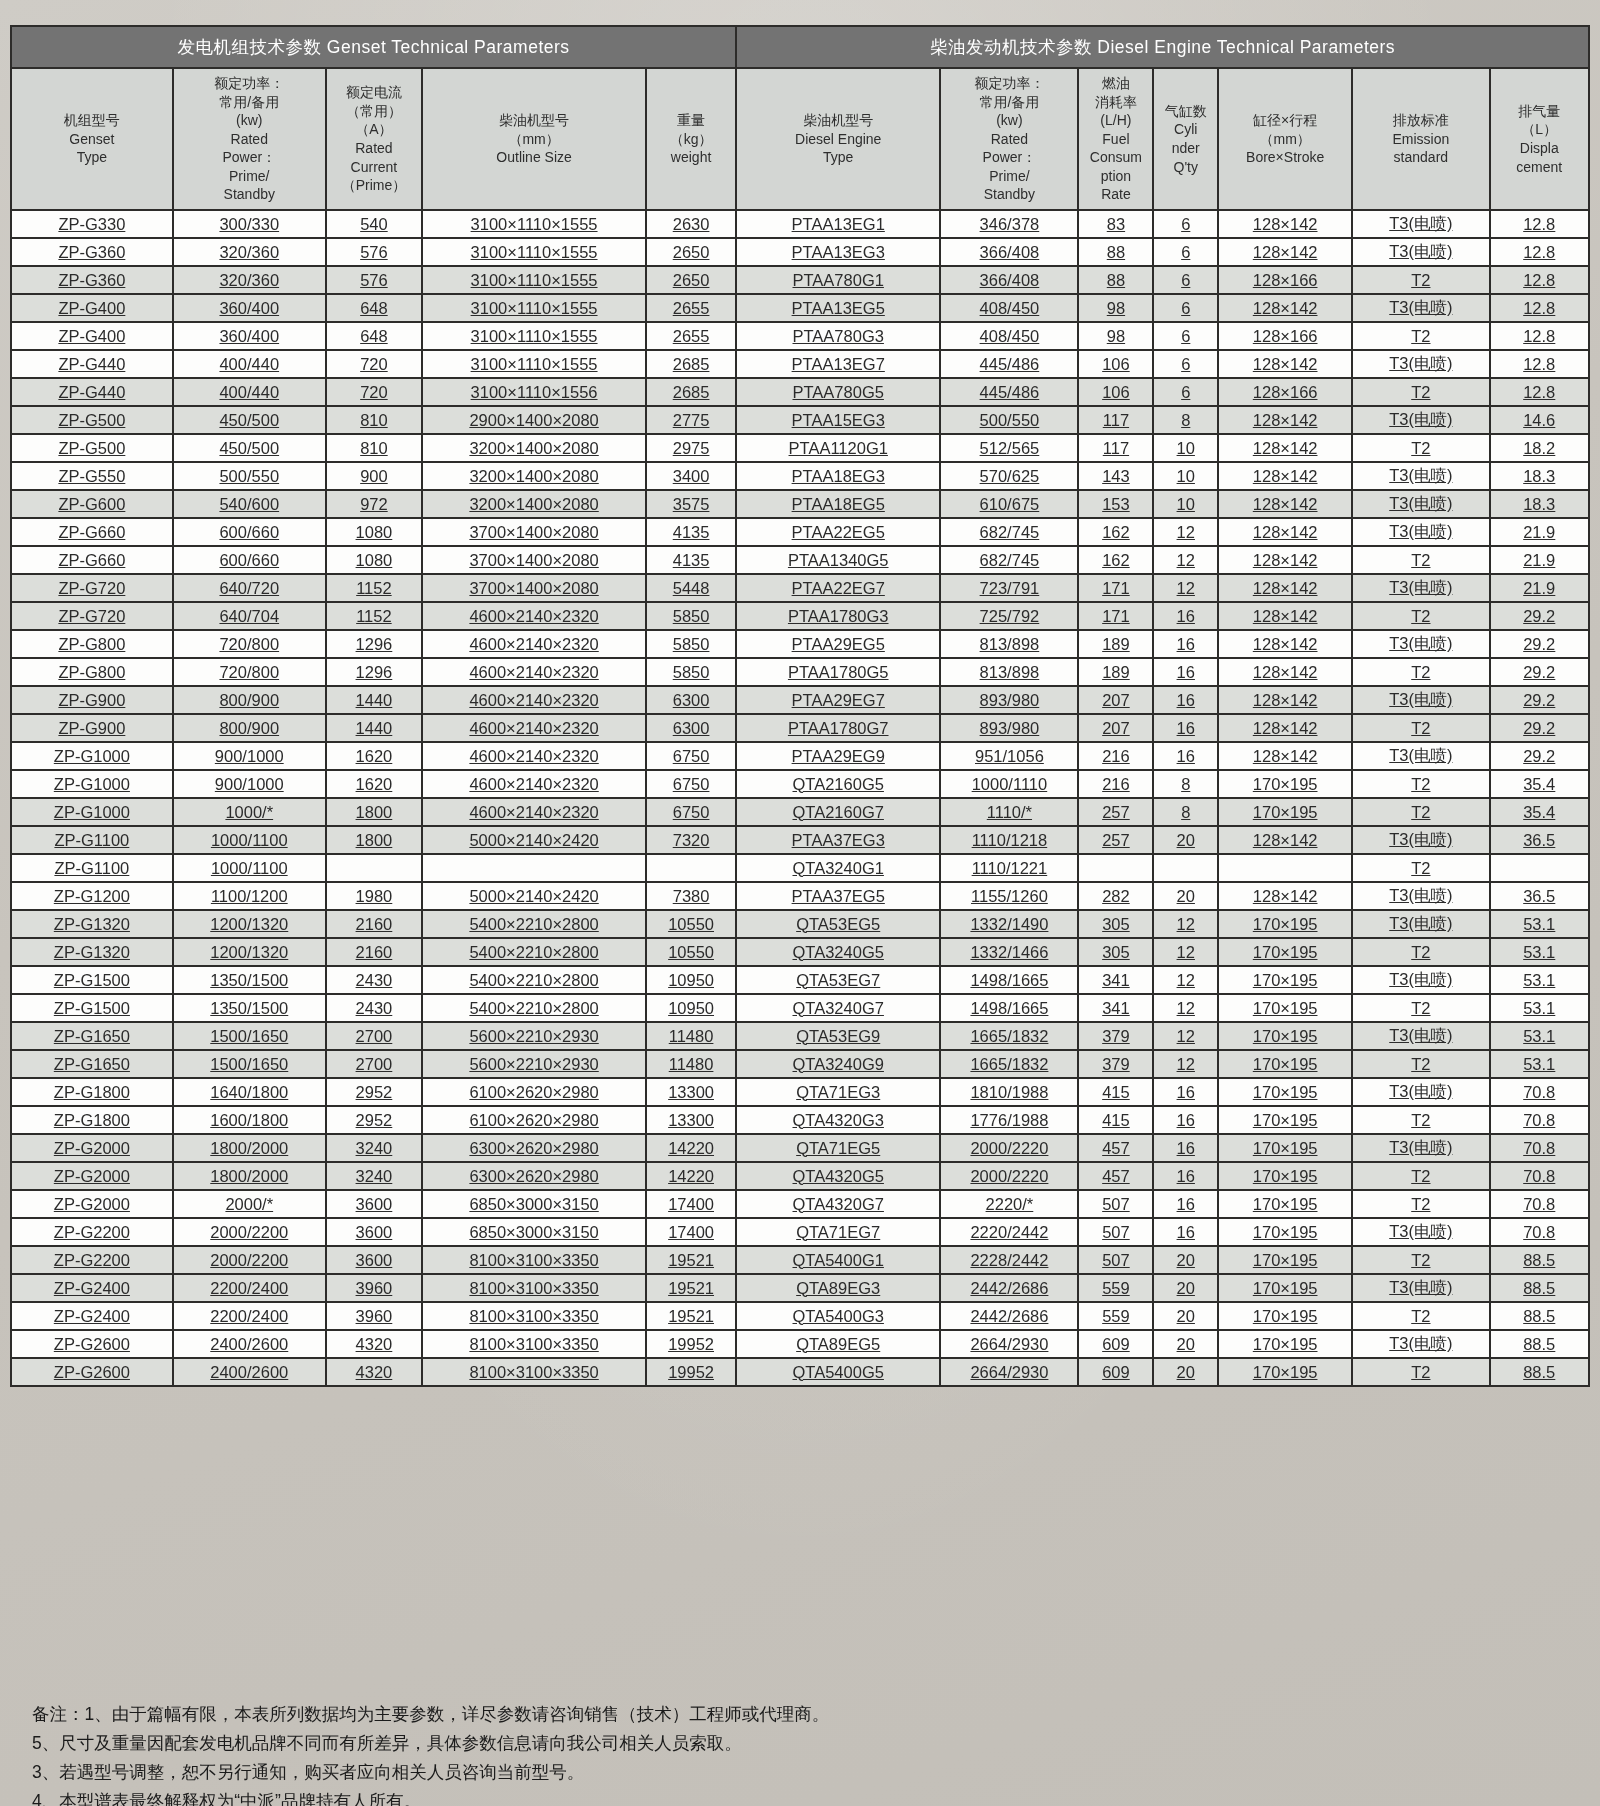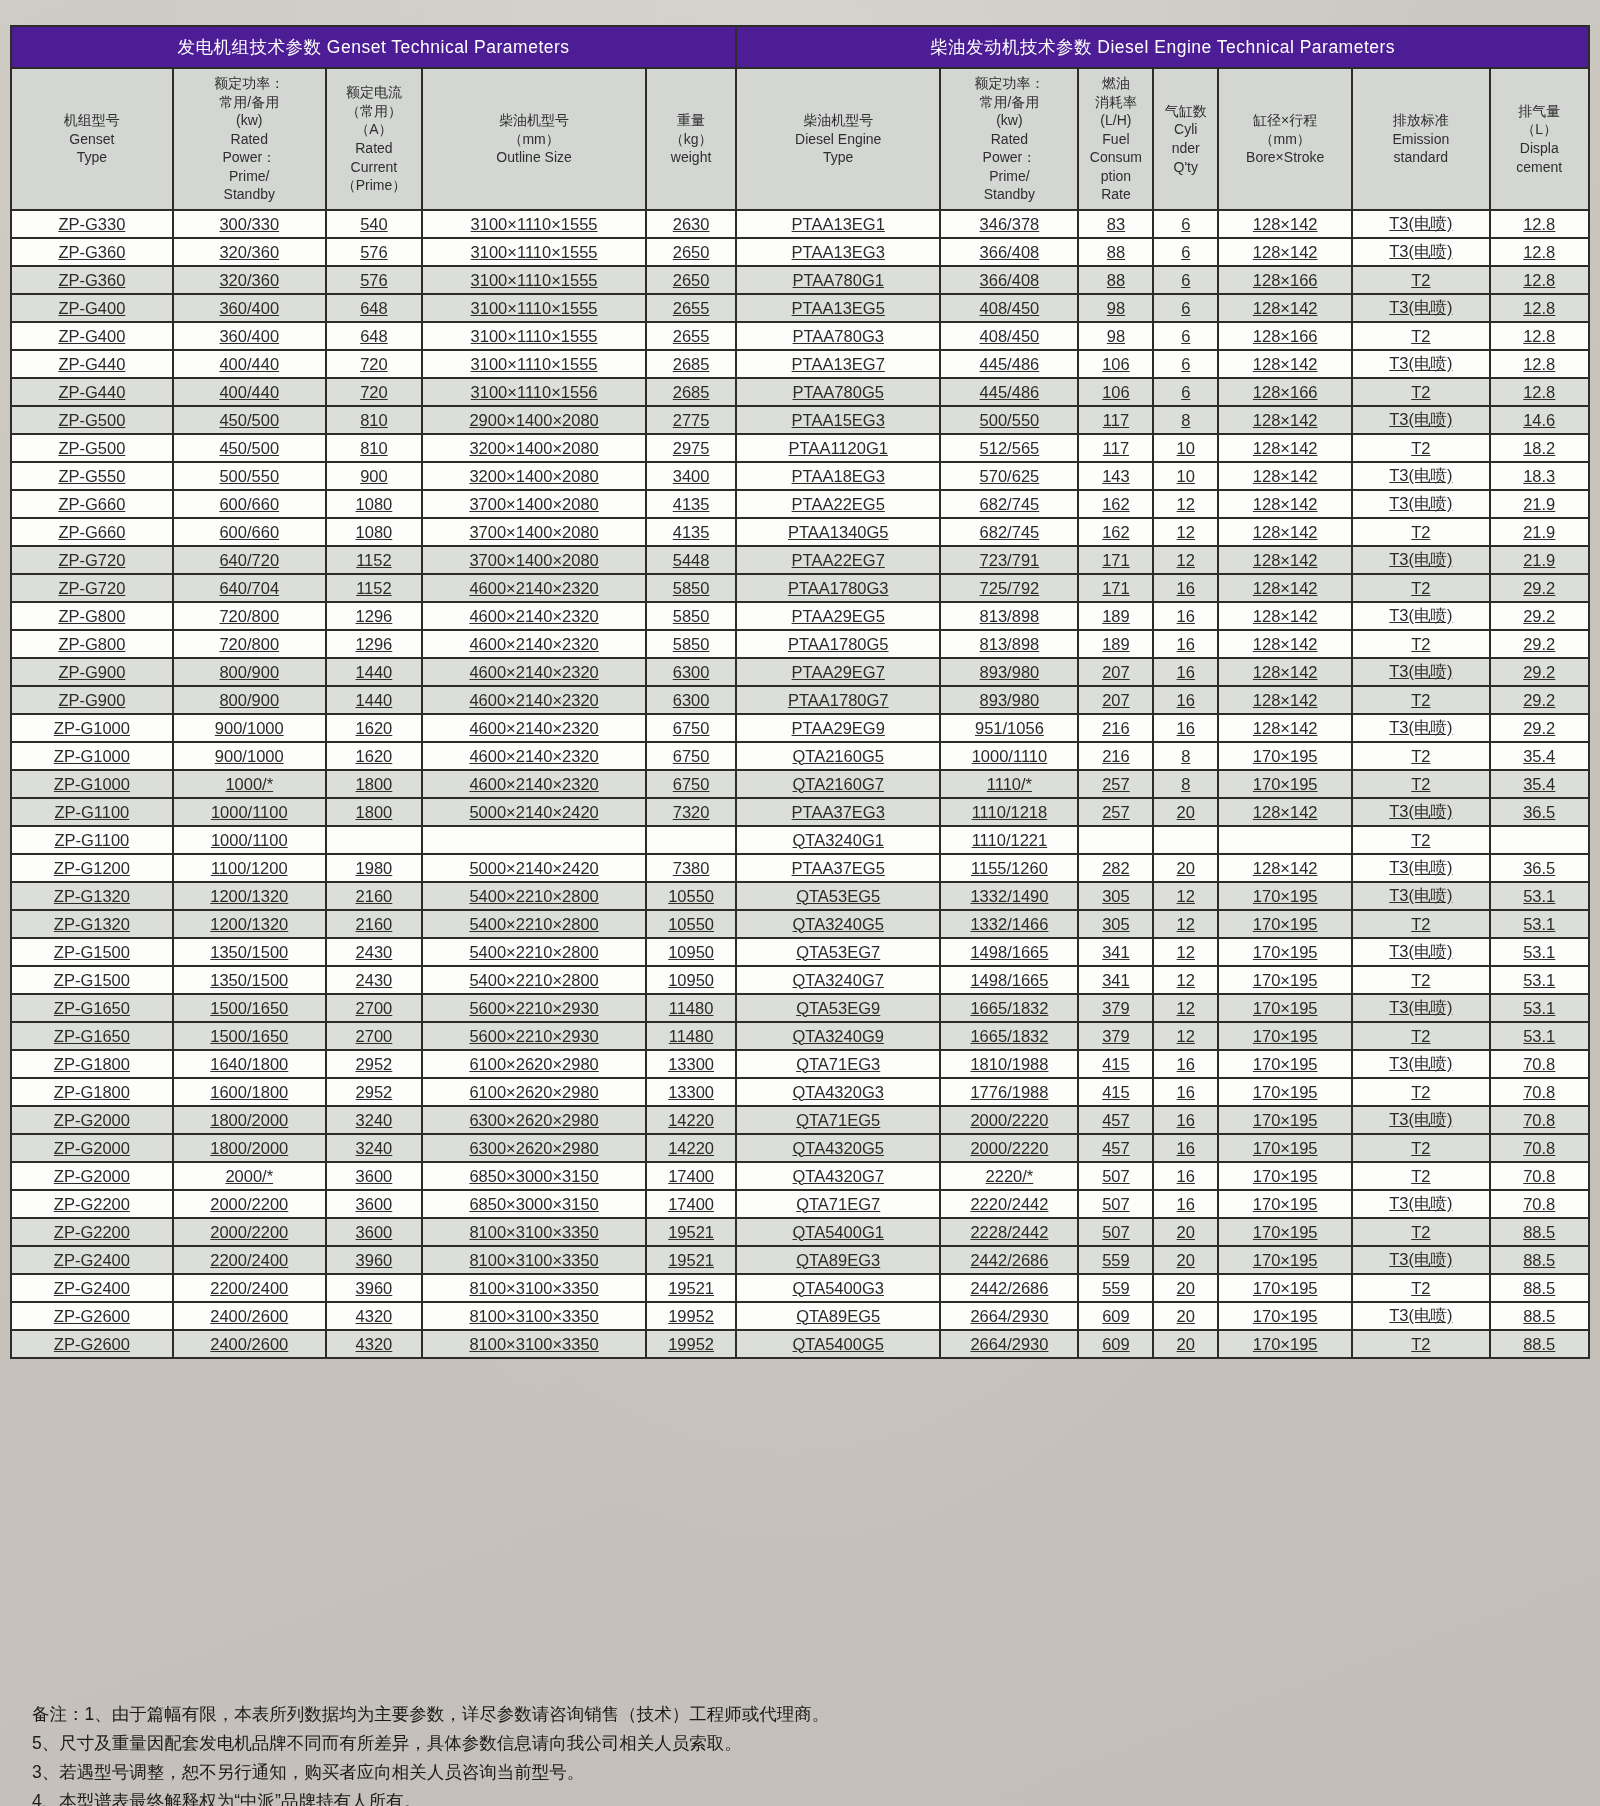--- a/index.html
+++ b/index.html
@@ -10,21 +10,21 @@
       radial-gradient(ellipse at 50% 18%, rgba(255,255,255,.22), rgba(0,0,0,0) 60%),
       linear-gradient(160deg,#cfccc6 0%,#c8c4bd 40%,#c3bfb8 100%);
     color:#2c2c2c;
     -webkit-font-smoothing:antialiased;
   }
   .sheet{position:absolute;left:10px;top:25px;width:1580px;}
   table{border-collapse:collapse;width:100%;table-layout:fixed;}
   th,td{border:2px solid #2d2c2a;box-sizing:border-box;}
   
   tr.band th{
-    background:#4c1d95;color:#ffffff;height:42px;
+    background:#737373;color:#ffffff;height:42px;
     font-size:17.5px;font-weight:normal;letter-spacing:.5px;
     text-align:center;vertical-align:middle;
   }
   
   tr.colhead th{
     background:#d3d6d3;height:142px;padding:3px 1px;
     font-size:14px;font-weight:normal;color:#2e2e2e;
     text-align:center;vertical-align:middle;line-height:18.6px;
   }
   tr.colhead th div{white-space:nowrap;}
@@ -281,20 +281,34 @@
           <td>3200×1400×2080</td>
           <td>3400</td>
           <td>PTAA18EG3</td>
           <td>570/625</td>
           <td>143</td>
           <td>10</td>
           <td>128×142</td>
           <td>T3(电喷)</td>
           <td>18.3</td>
         </tr>
+        <tr class="alt">
+          <td>ZP-G600</td>
+          <td>540/600</td>
+          <td>972</td>
+          <td>3200×1400×2080</td>
+          <td>3575</td>
+          <td>PTAA18EG5</td>
+          <td>610/675</td>
+          <td>153</td>
+          <td>10</td>
+          <td>128×142</td>
+          <td>T3(电喷)</td>
+          <td>18.3</td>
+        </tr>
         <tr>
           <td>ZP-G660</td>
           <td>600/660</td>
           <td>1080</td>
           <td>3700×1400×2080</td>
           <td>4135</td>
           <td>PTAA22EG5</td>
           <td>682/745</td>
           <td>162</td>
           <td>12</td>

